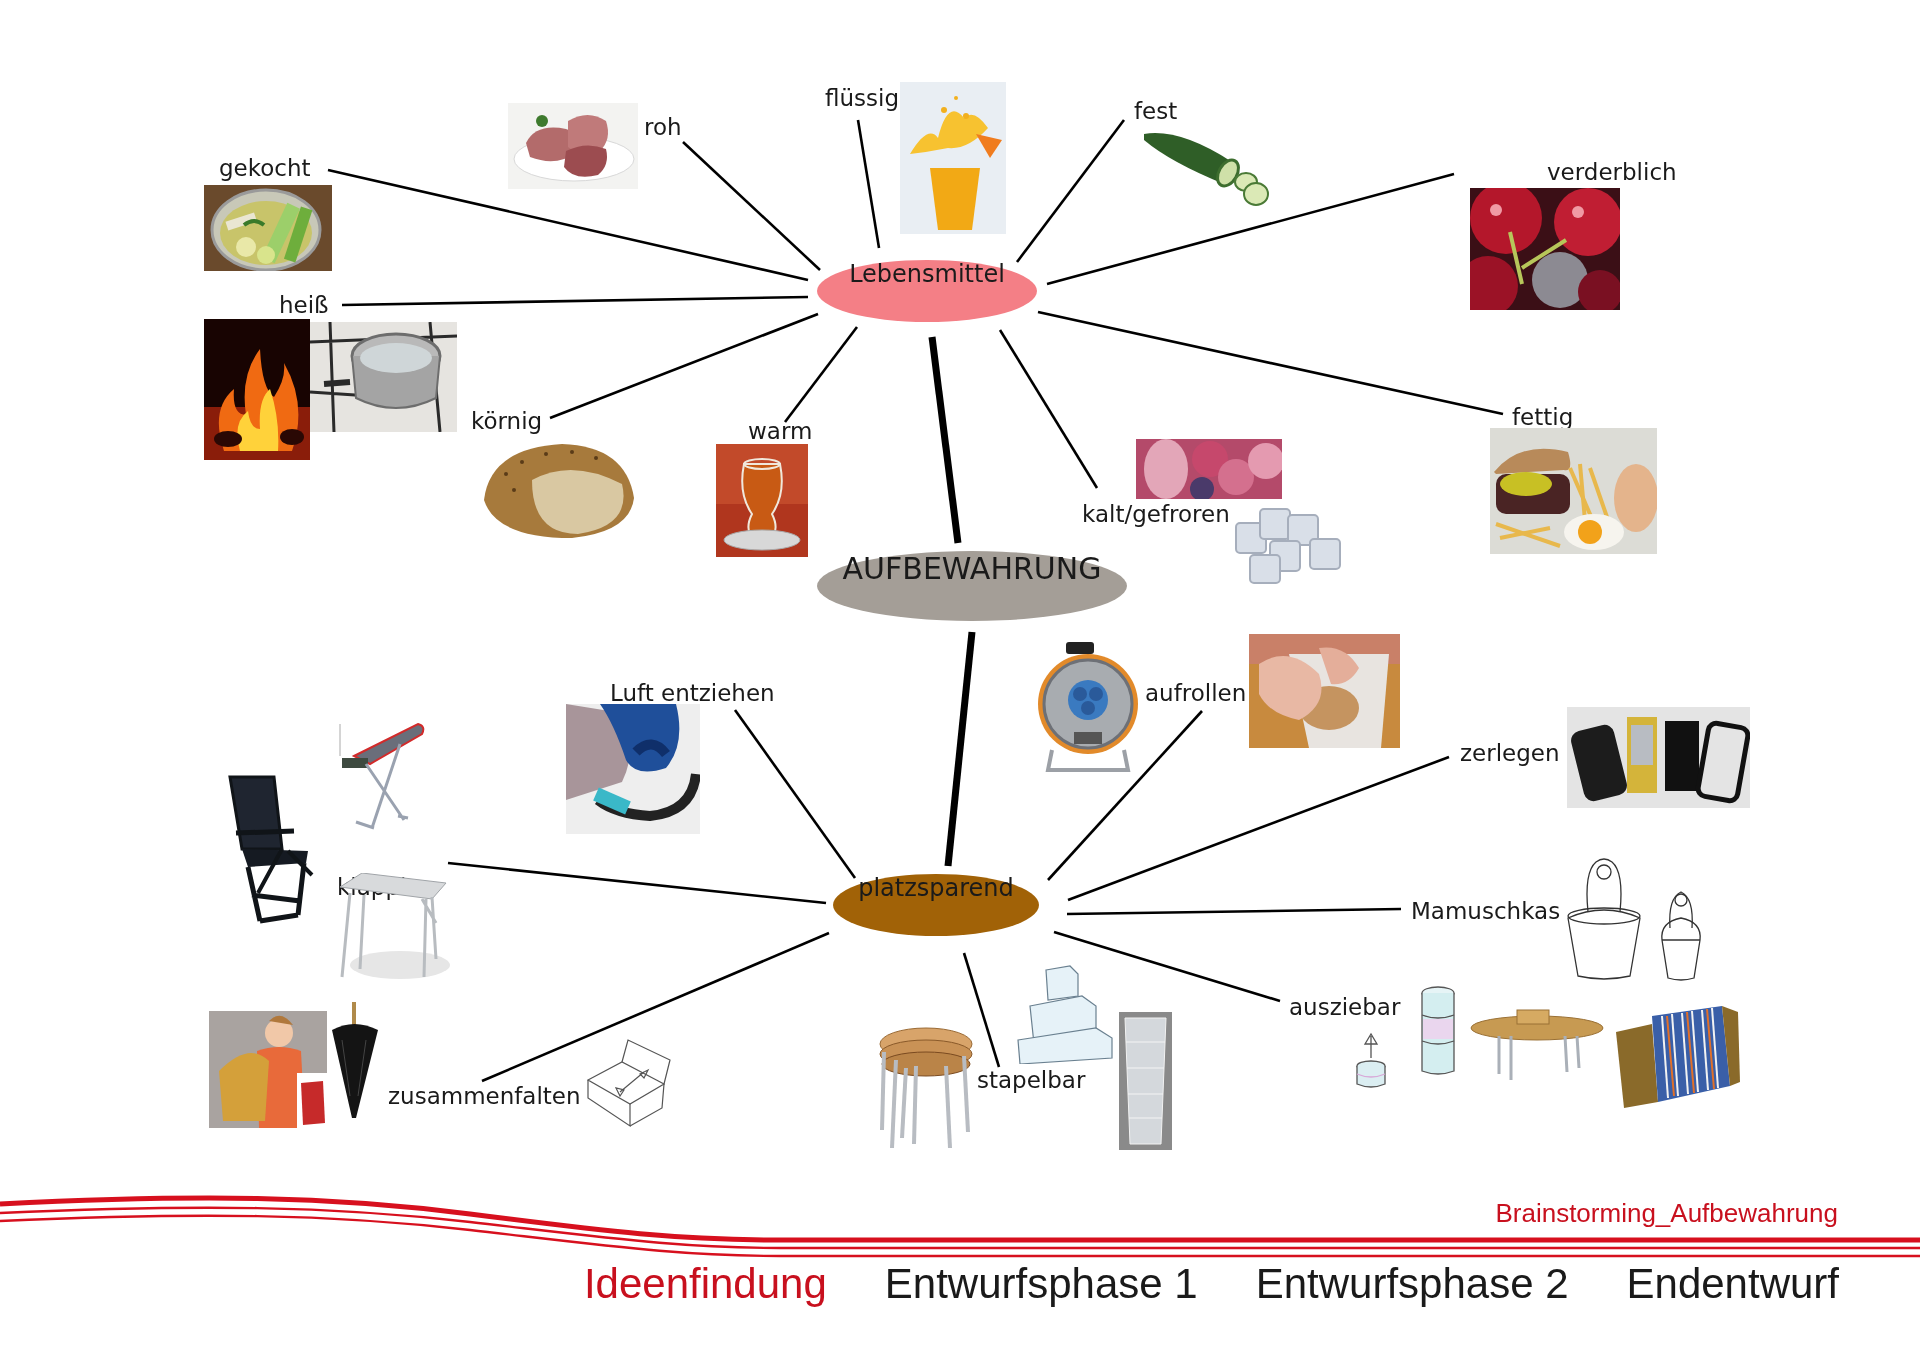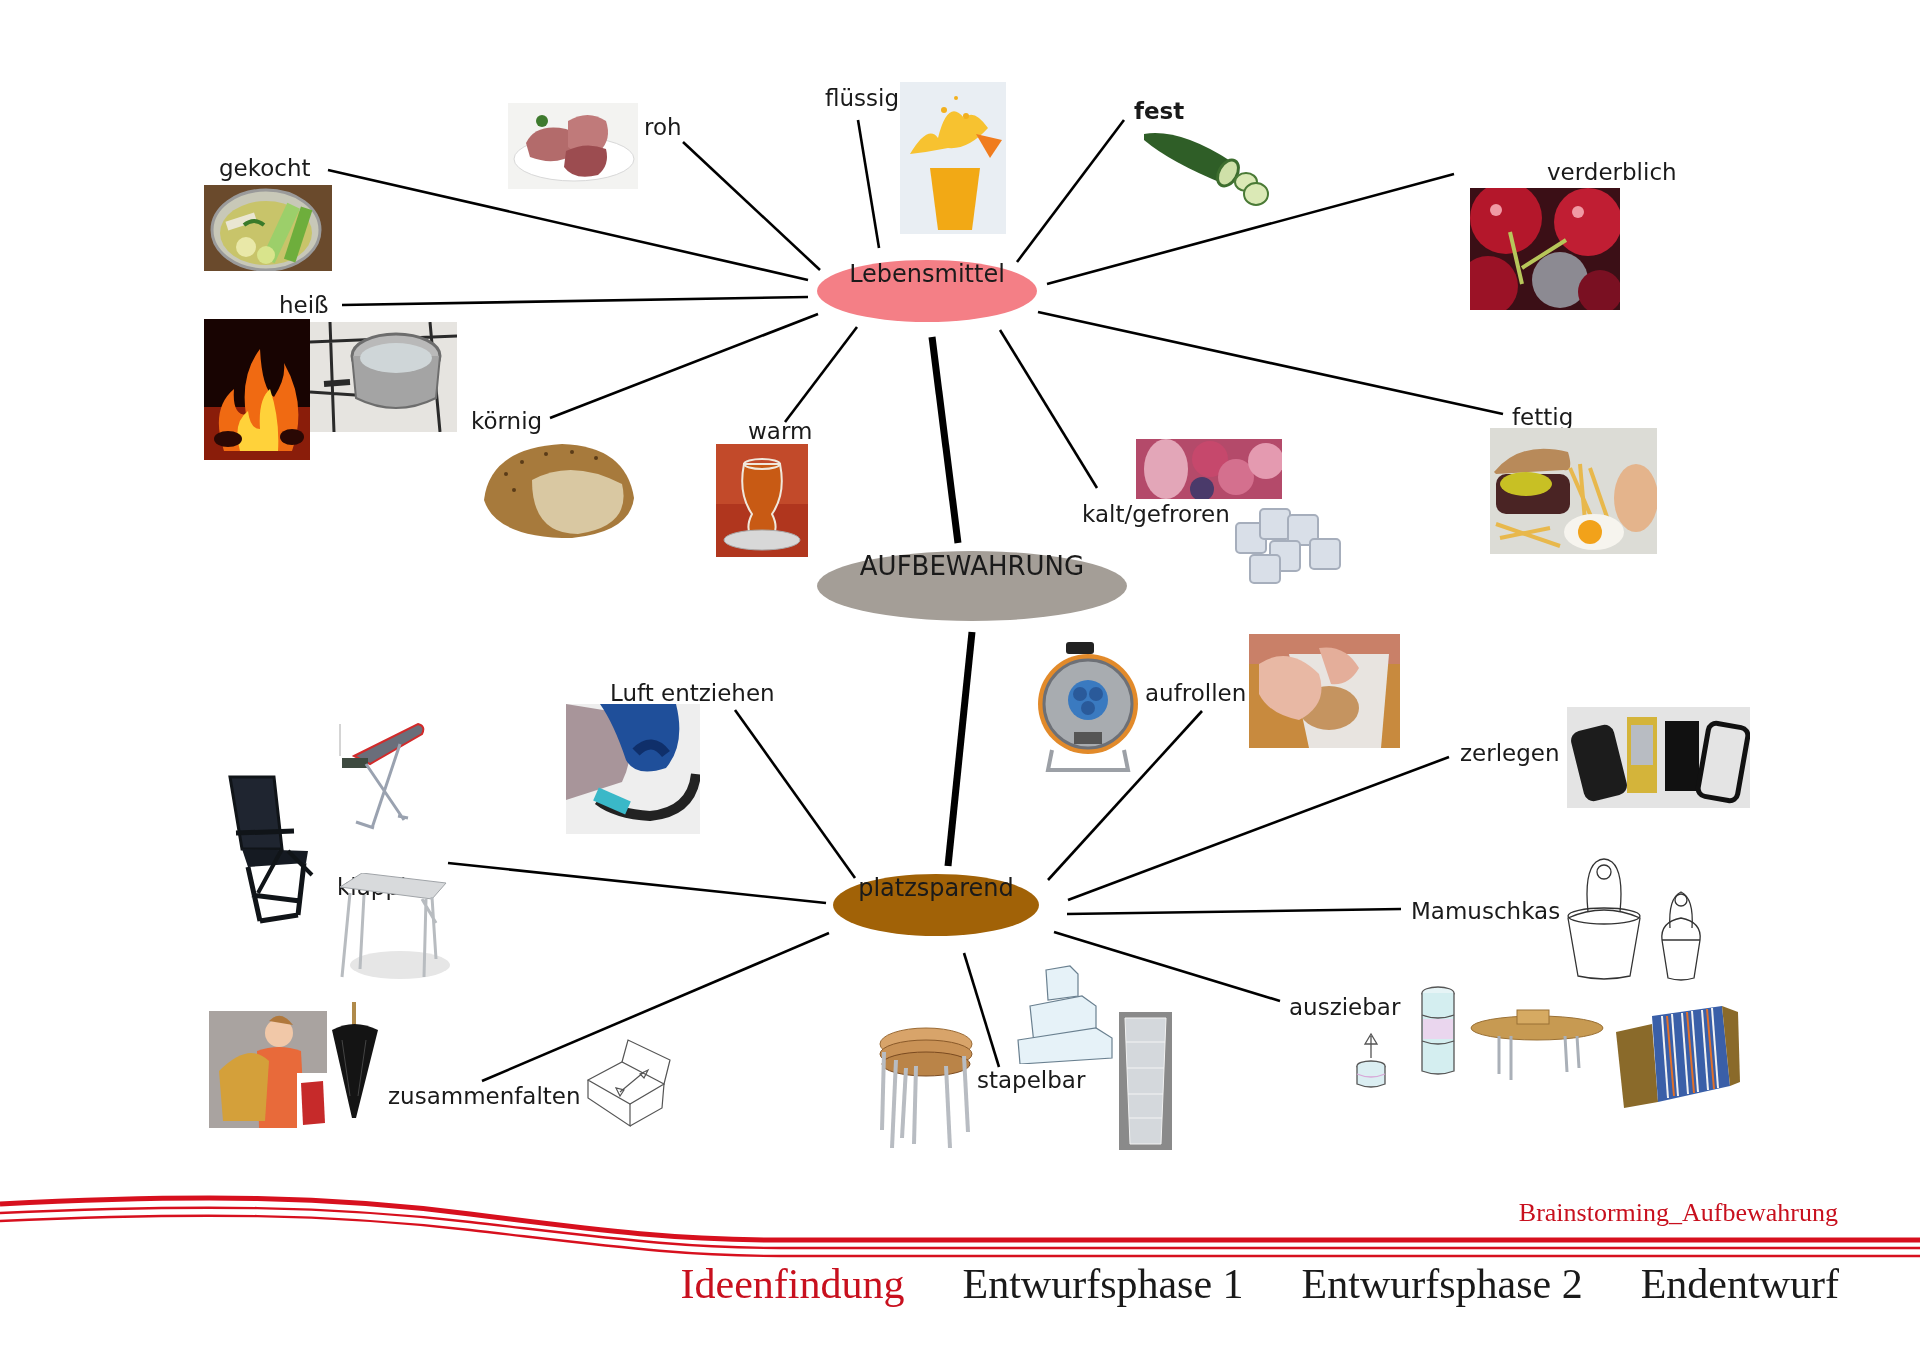--- a/index.html
+++ b/index.html
@@ -4,23 +4,23 @@
 <style>
   html, body { margin:0; padding:0; background:#ffffff; }
   body { width:1920px; height:1358px; position:relative; overflow:hidden;
          font-family:"DejaVu Sans", sans-serif; color:#1a1a1a; }
   #stage { position:absolute; left:0; top:0; width:1920px; height:1358px; }
   svg.links { position:absolute; left:0; top:0; width:1920px; height:1358px; }
   .lbl { position:absolute; font-size:23px; line-height:1; white-space:nowrap; color:#1a1a1a; }
   .node { position:absolute; display:flex; align-items:flex-start; justify-content:center;
           border-radius:50%; font-size:24px; color:#1a1a1a; }
   .node.sub { background:#f47f86; }
-  .node.main { background:#a49e97; font-size:26px; }
+  .node.main { background:#a49e97; font-size:30px; }
   .pic { position:absolute; overflow:hidden; }
-  .footer-text { position:absolute; white-space:nowrap; font-family:Liberation Serif, serif; }
+  .footer-text { position:absolute; white-space:nowrap; font-family:Liberation Sans, sans-serif; }
   .subtitle { color:#c8101e; font-size:26px; }
   .phase { font-size:42px; color:#1a1a1a; }
   .phase.active { color:#c8101e; }
 </style>
 </head>
 <body>
 
 <div id="stage">
 
   <svg class="links" viewBox="0 0 1920 1358">
@@ -59,21 +59,21 @@
   <div class="node main" style="left: 817px; top: 551px; width: 310px; height: 70px; background: rgb(164, 158, 151);">
     <span>AUFBEWAHRUNG</span>
   </div>
   <div class="node sub" style="left: 833px; top: 874px; width: 206px; height: 62px; background: #a16207;">
     <span>platzsparend</span>
   </div>
 
   <span class="lbl" style="left:219px;top:157px;">gekocht</span>
   <span class="lbl" style="left:644px;top:116px;">roh</span>
   <span class="lbl" style="left:825px;top:87px;">flüssig</span>
-  <span class="lbl" style="left:1134px;top:100px;font-weight:bold;">fest</span>
+  <span class="lbl" style="left:1134px;top:100px;">fest</span>
   <span class="lbl" style="left:1547px;top:161px;">verderblich</span>
   <span class="lbl" style="left:279px;top:294px;">heiß</span>
   <span class="lbl" style="left:471px;top:410px;">körnig</span>
   <span class="lbl" style="left:748px;top:420px;">warm</span>
   <span class="lbl" style="left:1082px;top:503px;">kalt/gefroren</span>
   <span class="lbl" style="left:1512px;top:406px;">fettig</span>
 
   <span class="lbl" style="left:610px;top:682px;">Luft entziehen</span>
   <span class="lbl" style="left:1145px;top:682px;">aufrollen</span>
   <span class="lbl" style="left:1460px;top:742px;">zerlegen</span>

